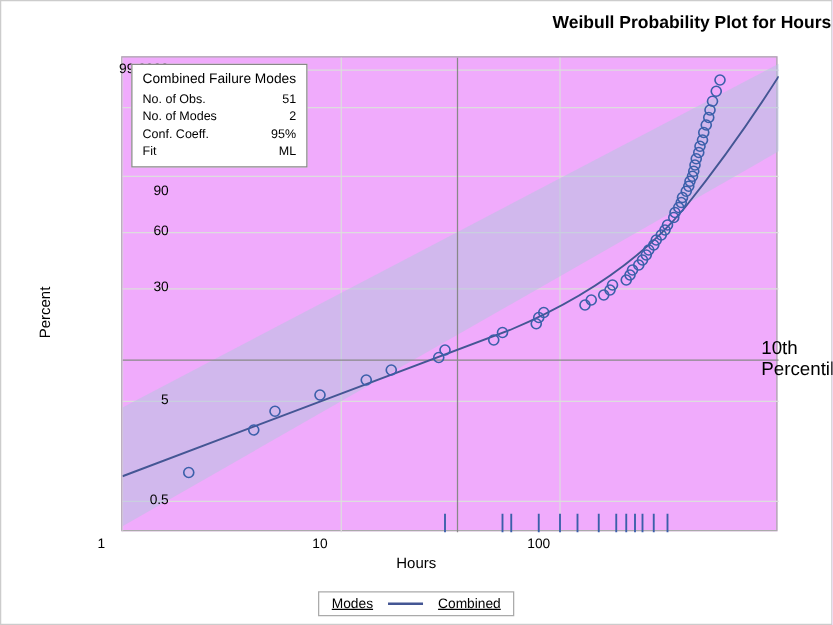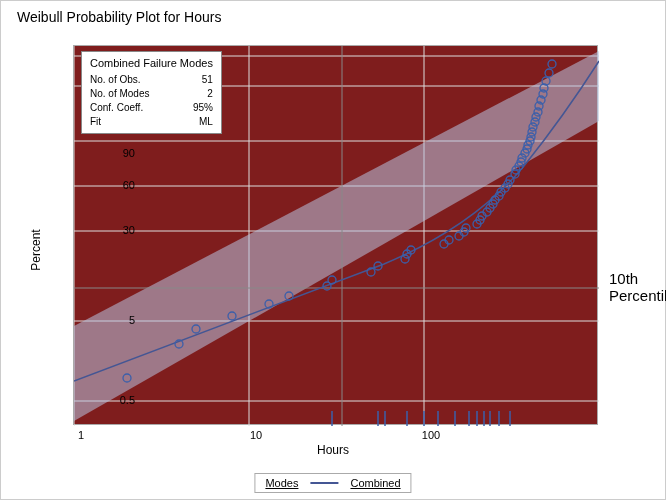--- a/index.html
+++ b/index.html
@@ -11,43 +11,43 @@
       position: relative;
     }
     .chart-container {
       width: 666px;
       height: 500px;
       border: 1px solid #ccc;
       position: relative;
       background: #fff;
     }
     .title {
-      text-align: left;
+      text-align: right;
       font-size: 14px;
-      font-weight: normal;
+      font-weight: bold;
       padding-top: 8px;
       color: #000;
       padding-left: 16px;
     }
     .top-annotation {
       text-align: center;
       font-size: 11px;
       color: #000;
       position: absolute;
       top: 28px;
       left: 0;
       right: 0;
     }
     .plot-area {
       position: absolute;
-      left: 72px;
+      left: 96px;
       top: 44px;
       width: 525px;
       height: 380px;
-      background: #7f1d1d;
+      background: #f0abfc;
       border: 1px solid #aaa;
     }
     .y-axis-label {
       position: absolute;
       left: 14px;
       top: 50%;
       transform: translateY(-50%) rotate(-90deg);
       font-size: 12px;
       color: #000;
     }

